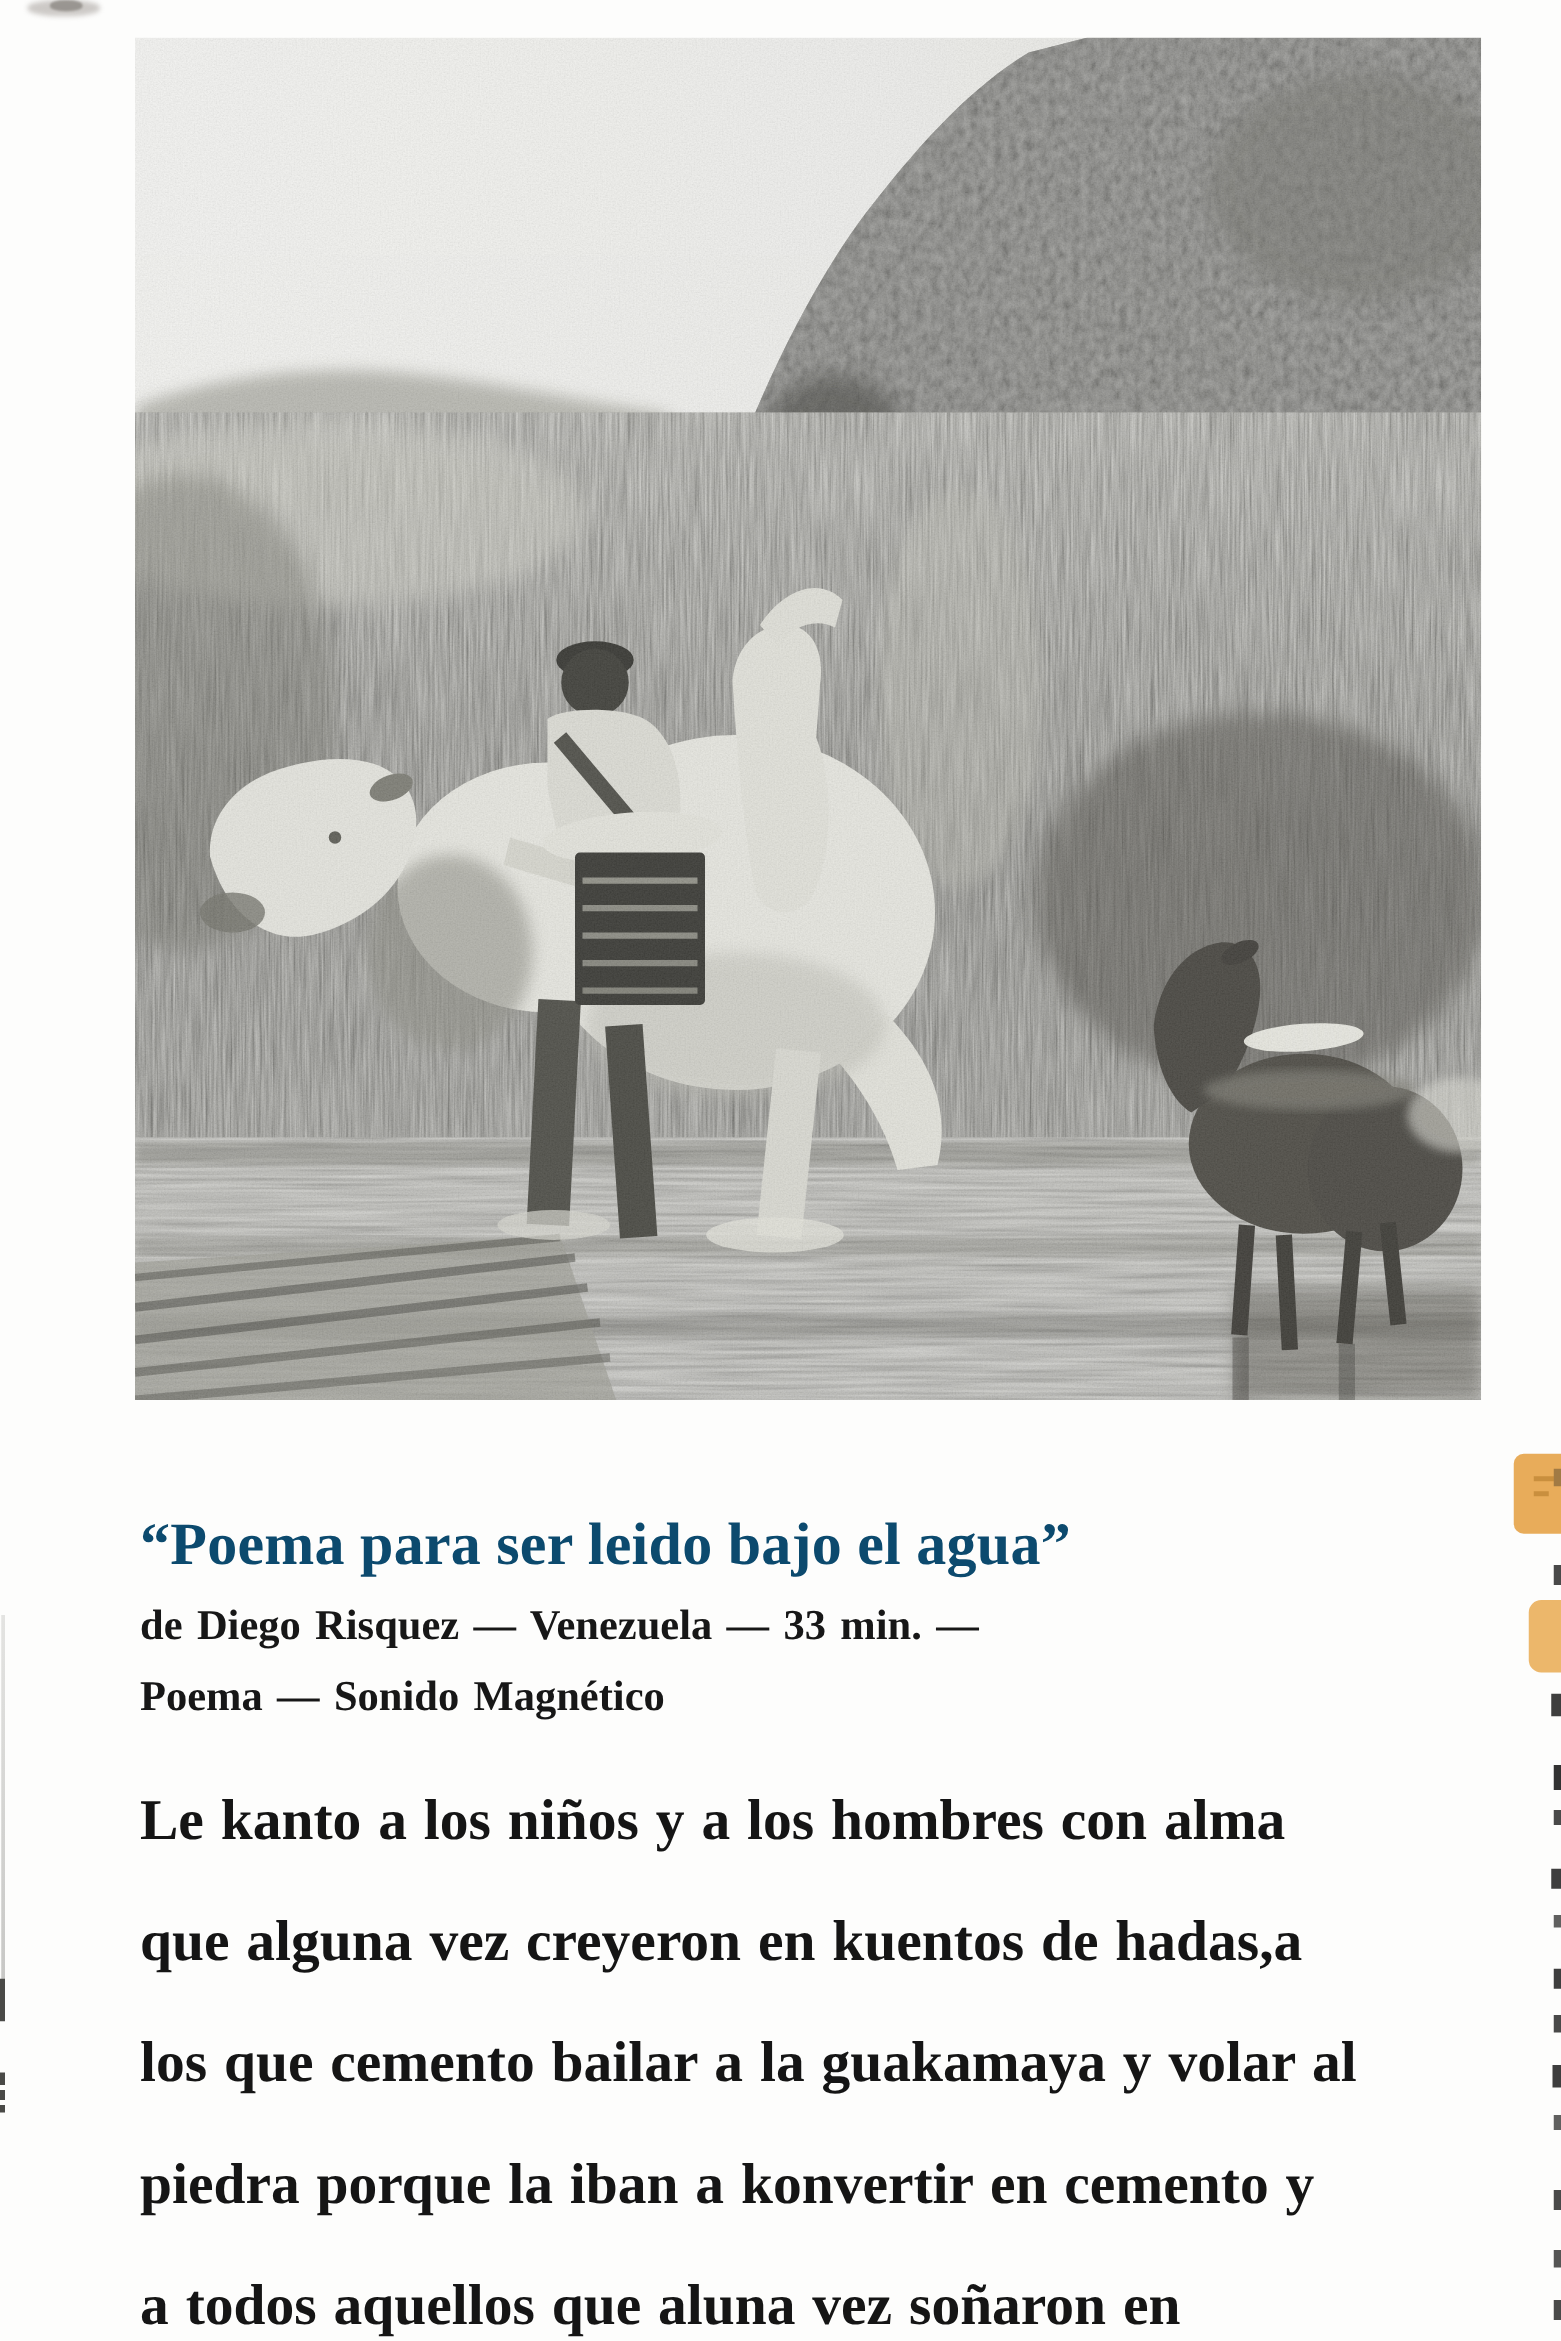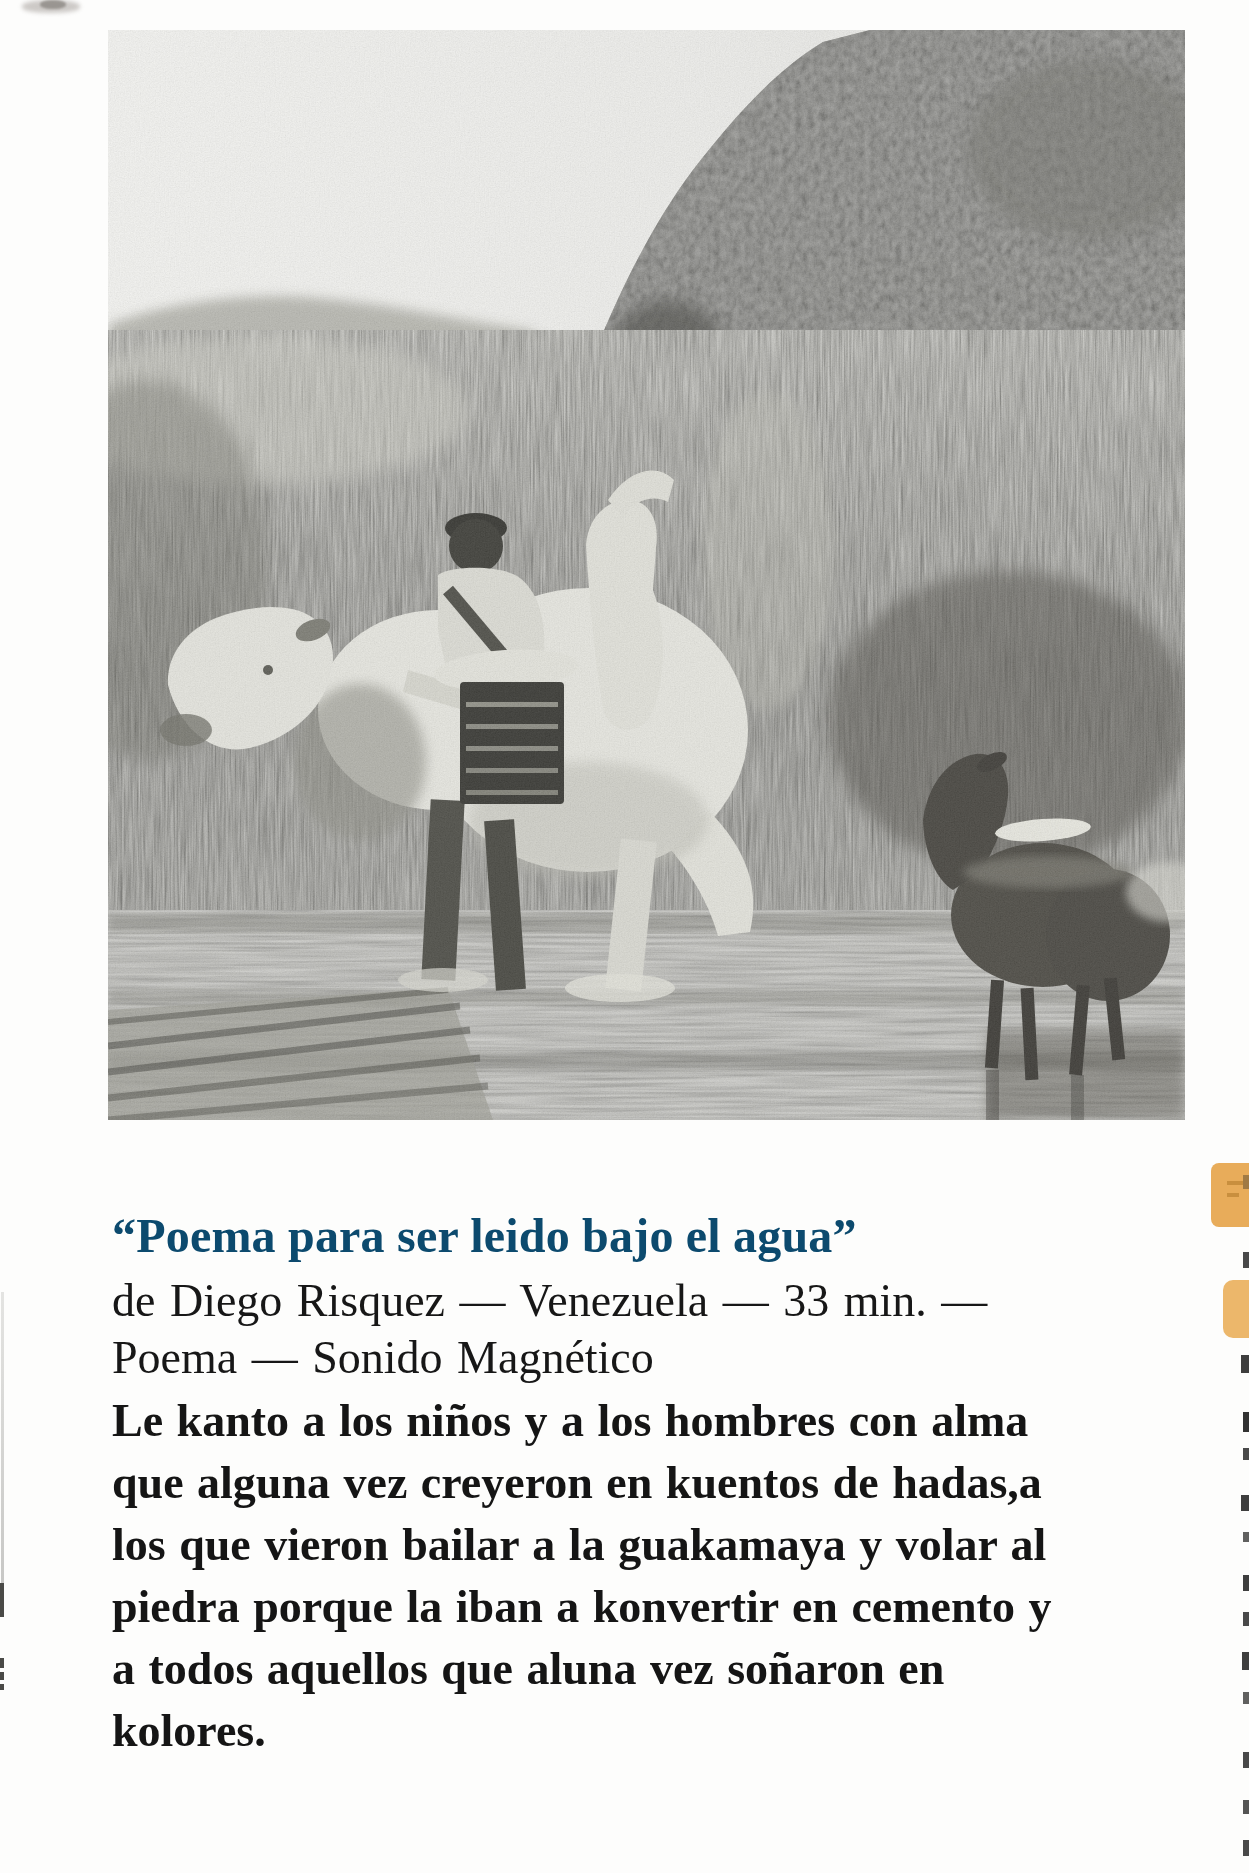--- a/index.html
+++ b/index.html
@@ -20,29 +20,29 @@
   .photo svg{display:block;width:100%;height:100%;}
 
   
   .film-title{
     position:absolute;left:112px;top:1176px;width:1060px;
     font-size:48px;font-weight:700;letter-spacing:.2px;
     color:#0c4a6e;
   }
   .credits{
     position:absolute;left:112px;top:1272px;width:1070px;
-    font-size:46px;line-height:57px;font-weight:400;
+    font-size:34px;line-height:57px;font-weight:700;
     word-spacing:3px;color:#171717;
   }
   .synopsis{
     position:absolute;left:112px;top:1390px;width:1070px;
     font-size:46px;line-height:62px;font-weight:700;
     word-spacing:2px;color:#151515;
   }
-  .synopsis div{white-space:nowrap;}
+  .synopsis div{white-space:nowrap;margin-top:35px;}
 
   
   .smudge{
     position:absolute;left:22px;top:0;width:58px;height:13px;
     background:#b3aeaa;border-radius:45%;filter:blur(2px);opacity:.65;
   }
   .smudge-core{
     position:absolute;left:40px;top:0;width:26px;height:9px;
     background:#8d8984;border-radius:45%;filter:blur(1px);opacity:.8;
   }
@@ -235,21 +235,21 @@
   <h1 class="film-title">“Poema para ser leido bajo el agua”</h1>
 
   <div class="credits">
     <div>de Diego Risquez — Venezuela — 33 min. —</div>
     <div>Poema — Sonido Magnético</div>
   </div>
 
   <div class="synopsis">
     <div>Le kanto a los niños y a los hombres con alma</div>
     <div>que alguna vez creyeron en kuentos de hadas,a</div>
-    <div>los que vieron bailar a la guakamaya y volar al</div>
+    <div>los que cemento bailar a la guakamaya y volar al</div>
     <div>piedra porque la iban a konvertir en cemento y</div>
     <div>a todos aquellos que aluna vez soñaron en</div>
     <div>kolores.</div>
   </div>
 
   <div class="smudge"></div>
   <div class="smudge-core"></div>
 
   <div class="left-line"></div>
   <div class="left-dash" style="top:1583px;height:34px;"></div>

